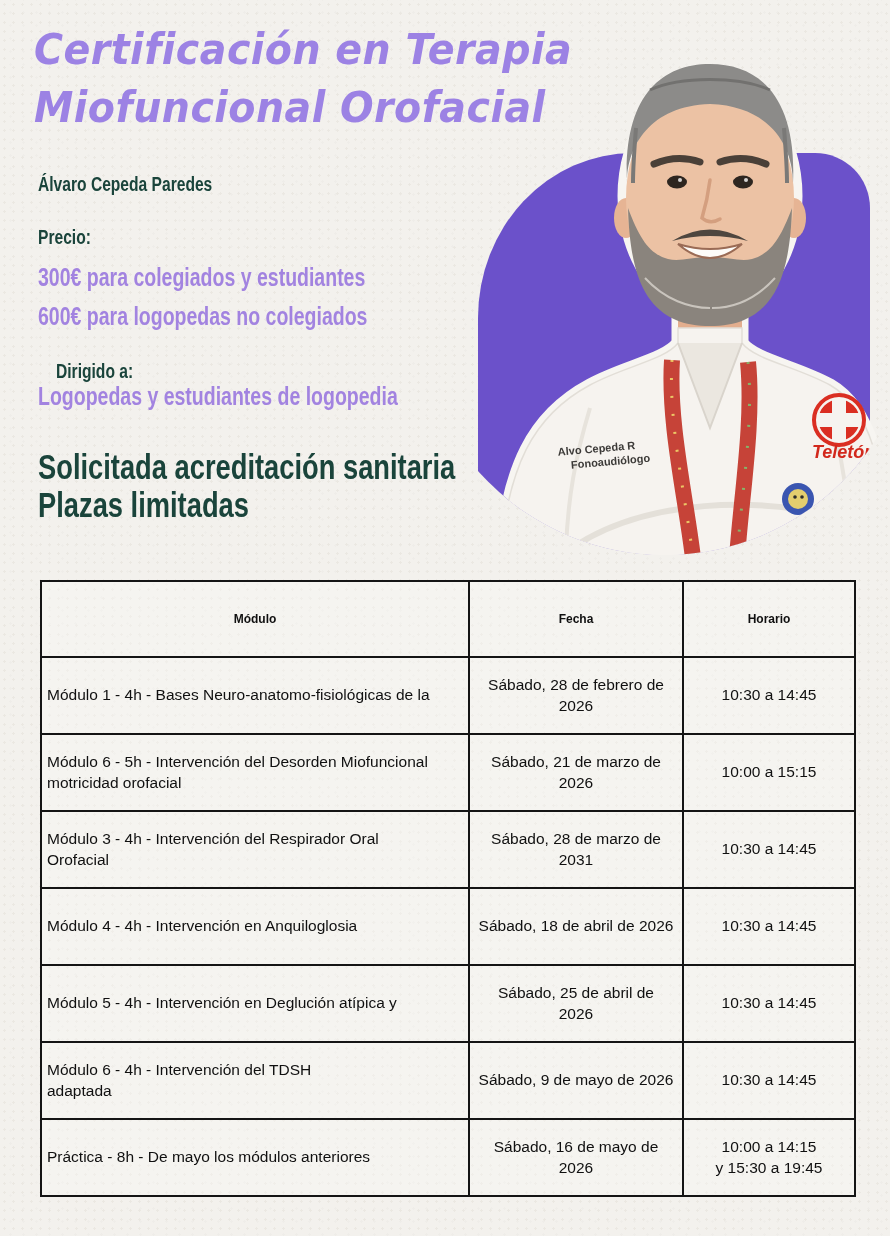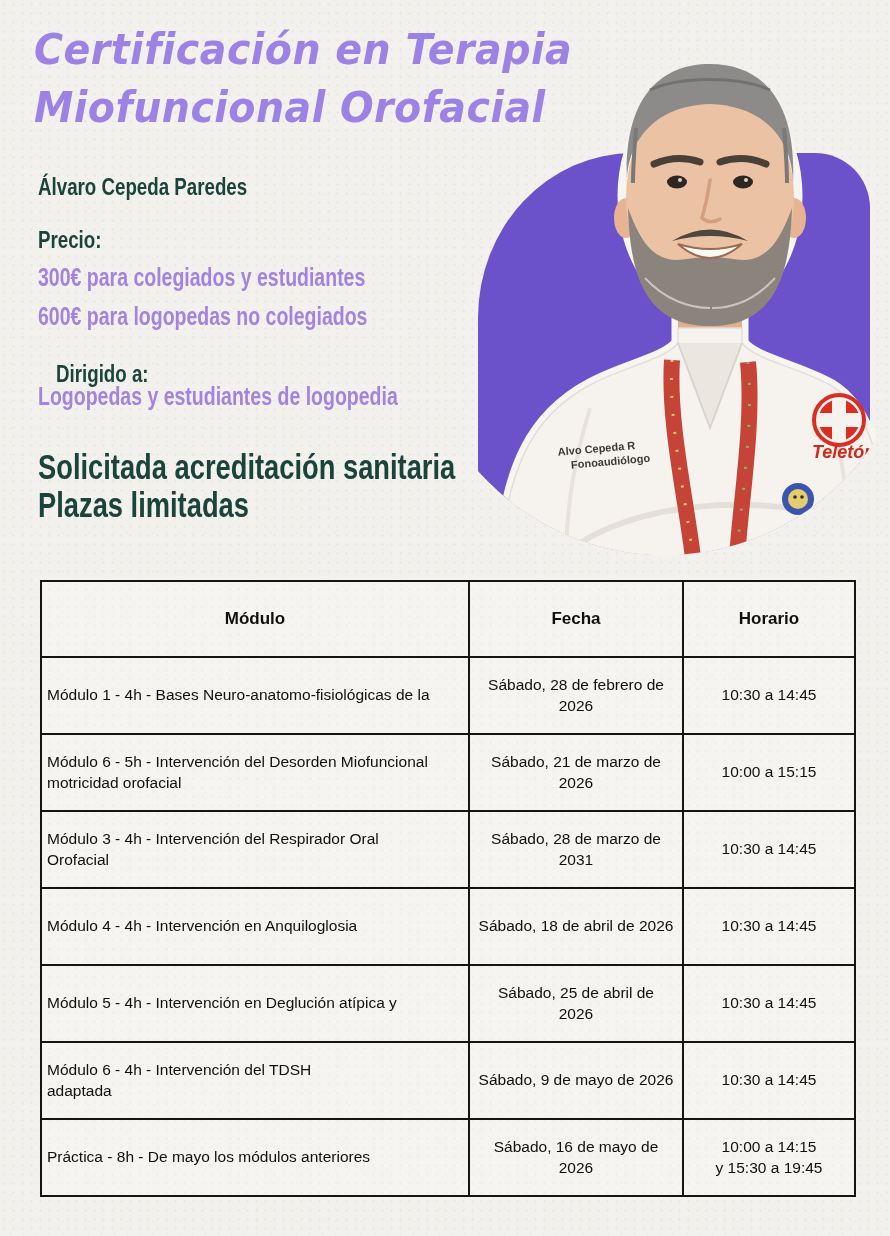--- a/index.html
+++ b/index.html
@@ -20,33 +20,33 @@
   }
   .abs{position:absolute;z-index:2;}
   .cond{display:inline-block;transform:scaleX(.78);transform-origin:0 0;white-space:nowrap;}
 
   .title{
     left:34px;top:20px;
     font-family:"DejaVu Sans",sans-serif;font-weight:bold;font-style:italic;
     font-size:43px;line-height:58px;color:#9c82e4;letter-spacing:.5px;
     transform:scaleX(.92);transform-origin:0 0;white-space:nowrap;
   }
-  .h-green{color:#1a443b;font-weight:bold;font-size:24px;}
+  .h-green{color:#1a443b;font-weight:bold;font-size:20px;}
   .t-purple{color:#a283e0;font-weight:bold;font-size:25px;}
   .big-green{color:#1a443b;font-weight:bold;font-size:35px;}
 
   .photo-wrap{left:440px;top:28px;width:450px;height:530px;z-index:1;}
 
   table.schedule{
     position:absolute;left:40px;top:580px;z-index:2;
     border-collapse:collapse;table-layout:fixed;width:814px;
     background:rgba(250,249,246,.35);
   }
   .schedule th,.schedule td{border:2px solid #141414;vertical-align:middle;color:#101010;}
-  .schedule th{height:72px;font-size:17px;font-weight:bold;text-align:center;}
+  .schedule th{height:72px;font-size:12px;font-weight:bold;text-align:center;}
   .schedule td{height:75px;font-size:15.5px;line-height:1.32;}
   .schedule td.mod{text-align:left;padding:0 8px 0 5px;white-space:pre;overflow:hidden;}
   .schedule td.ctr{text-align:center;white-space:pre;padding:0 1px;}
 </style>
 </head>
 <body>
 
 <div class="abs title">
   <div>Certificación en Terapia</div>
   <div>Miofuncional Orofacial</div>

